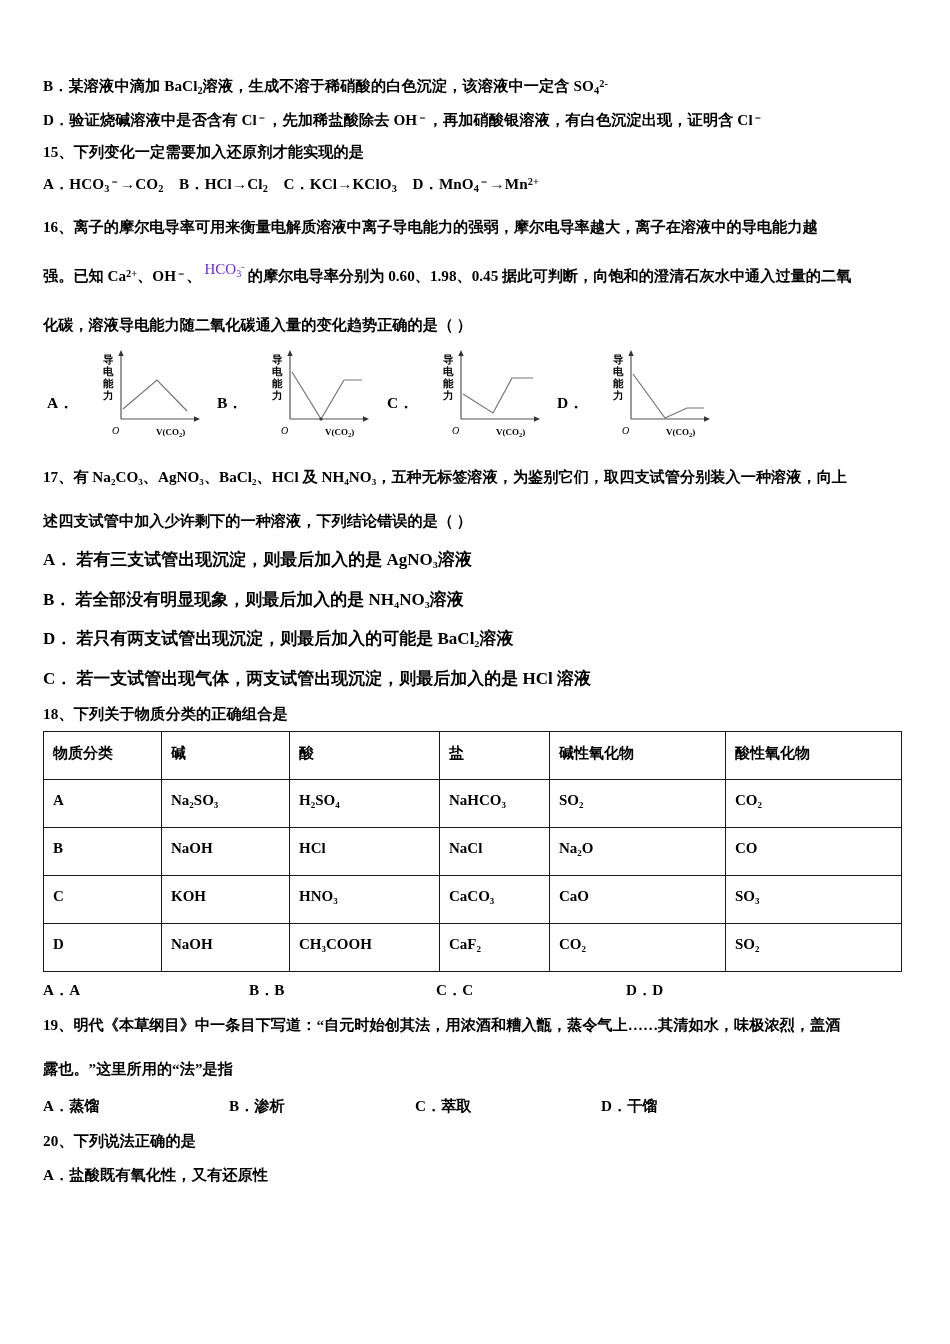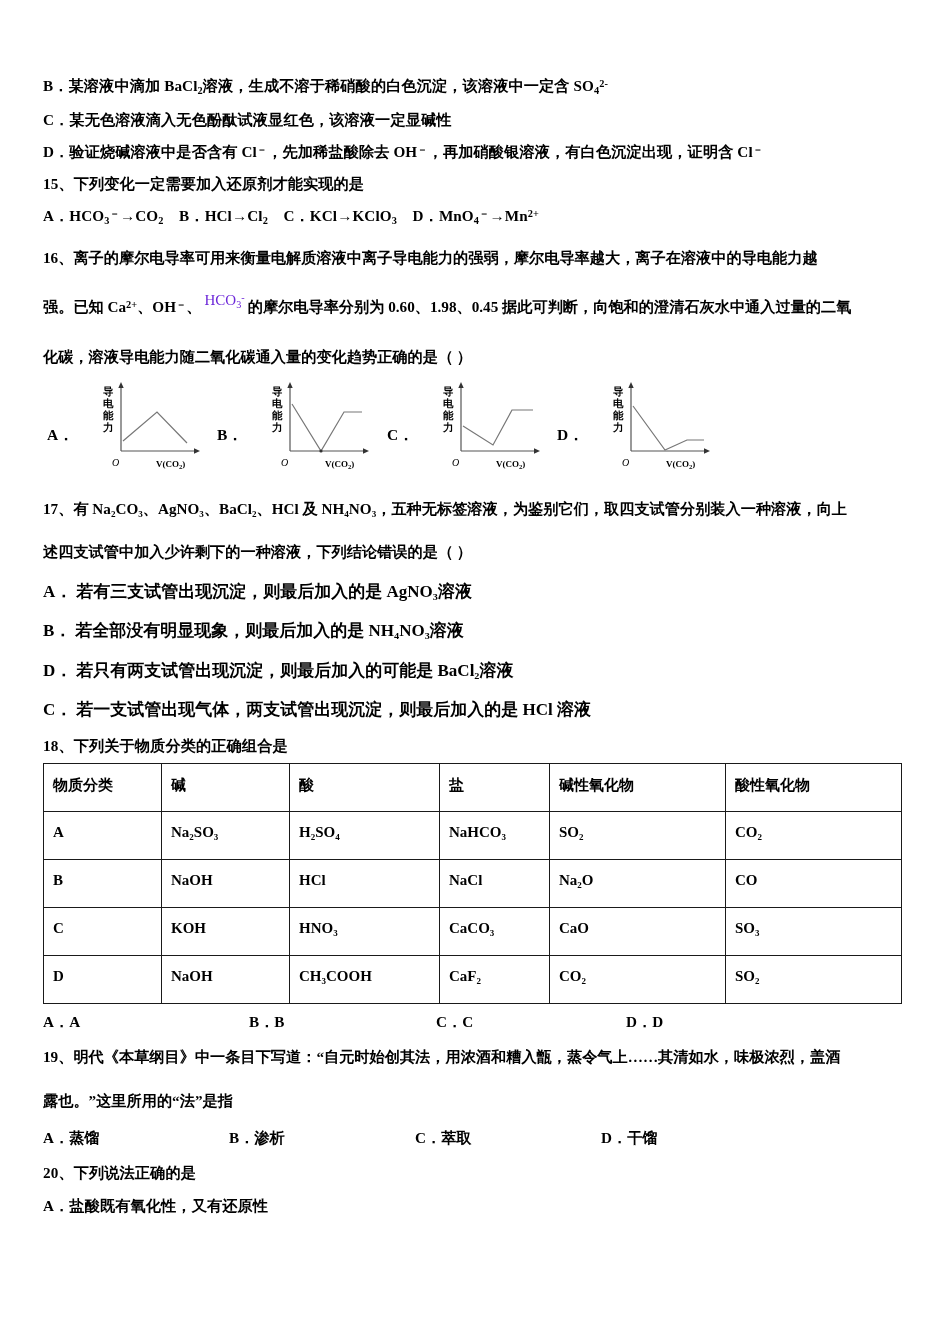--- a/index.html
+++ b/index.html
@@ -133,21 +133,20 @@
 </head>
 <body>
 
 <div class="page">
   <div class="content">
 
     <div class="line">
       <span>B．</span><span>某溶液中滴加 BaCl</span><sub>2</sub><span>溶液，生成不溶于稀硝酸的白色沉淀，该溶液中一定含 SO</span><sub>4</sub><sup>2-</sup>
     </div>
 
-    <div class="line">C．某无色溶液滴入无色酚酞试液显红色，该溶液一定显碱性</div>
 
     <div class="line">
       <span>D．</span><span>验证烧碱溶液中是否含有 Cl</span><sup>－</sup><span>，先加稀盐酸除去 OH</span><sup>－</sup><span>，再加硝酸银溶液，有白色沉淀出现，证明含 Cl</span><sup>－</sup>
     </div>
 
     <div class="line">
       <span class="qnum">15、</span><span>下列变化一定需要加入还原剂才能实现的是</span>
     </div>
 
     <div class="line" style="margin-bottom:22px;">

